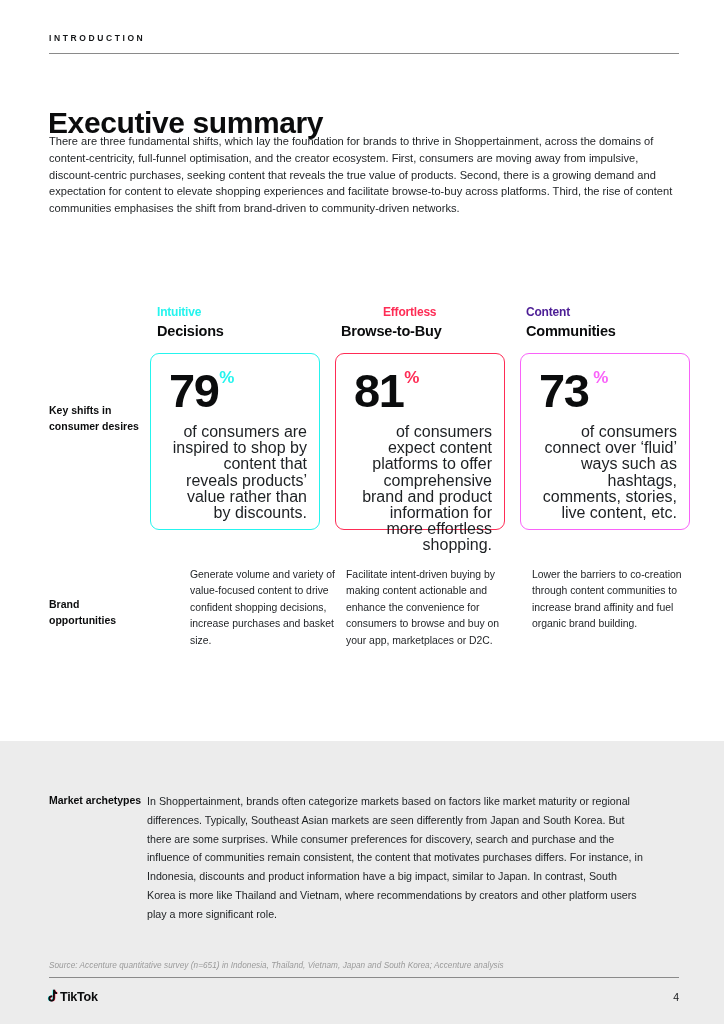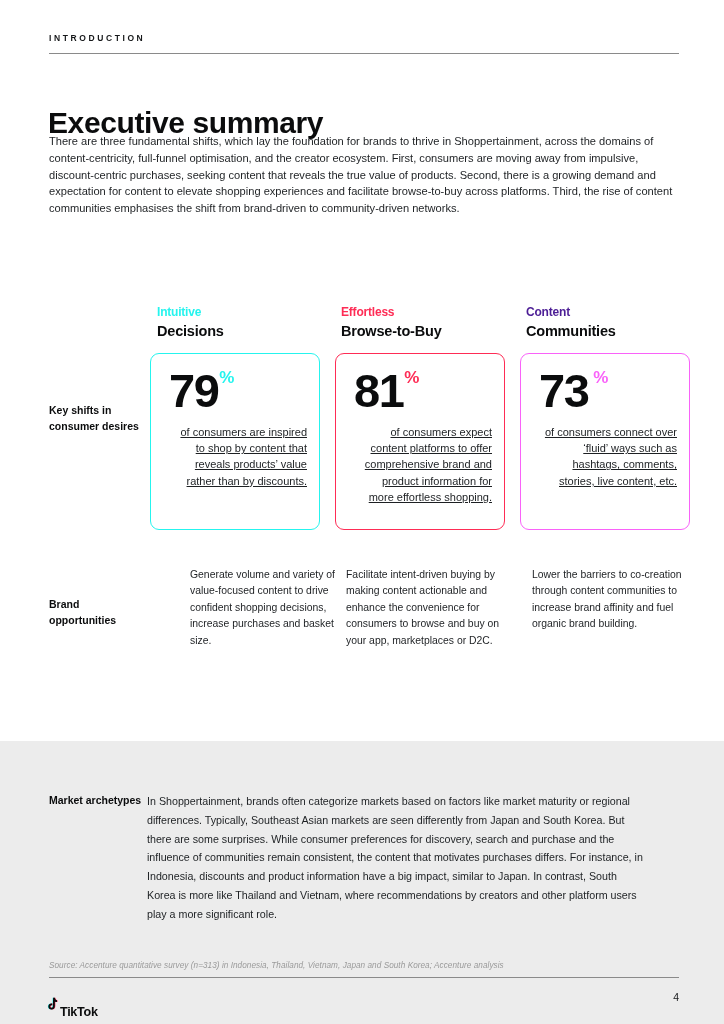--- a/index.html
+++ b/index.html
@@ -134,24 +134,23 @@
     line-height: 20px;
     margin-left: 1px;
     margin-top: 1px;
   }
   .stat-pct.spaced { margin-left: 5px; }
   .stat-desc {
     position: absolute;
     left: 19px;
     top: 70px;
     width: 137px;
-    font-size: 11px;
+    font-size: 16px;
     line-height: 16.2px;
     color: #1d2023;
-    text-decoration: underline;
   }
 
   
   .row-label {
     position: absolute;
     left: 49px;
     width: 100px;
     font-size: 10.5px;
     font-weight: 700;
     line-height: 15.5px;
@@ -227,21 +226,20 @@
     position: relative;
     width: 13px;
     height: 15px;
   }
   .brand-note svg { display: block; }
   .brand-name {
     font-size: 12.6px;
     font-weight: 700;
     letter-spacing: -0.3px;
     color: #0b0c0d;
-    margin-top: 16px;
   }
   .page-num {
     position: absolute;
     right: 45px;
     top: 2px;
     font-size: 10.5px;
     color: #16181a;
   }
 </style>
 </head>
@@ -257,21 +255,21 @@
     <div class="header-rule"></div>
     <h1 class="page-title">Executive summary</h1>
 
     <p class="intro-para">There are three fundamental shifts, which lay the foundation for brands to thrive in Shoppertainment, across the domains of content-centricity, full-funnel optimisation, and the creator ecosystem. First, consumers are moving away from impulsive, discount-centric purchases, seeking content that reveals the true value of products. Second, there is a growing demand and expectation for content to elevate shopping experiences and facilitate browse-to-buy across platforms. Third, the rise of content communities emphasises the shift from brand-driven to community-driven networks.</p>
 
     <div class="col-head" style="left:157px; top:303px;">
       <div class="kicker" style="color:#25F4EE;">Intuitive</div>
       <div class="sub">Decisions</div>
     </div>
     <div class="col-head" style="left:341px; top:303px;">
-      <div class="kicker" style="color:#FE2C55;">Effortless</div>
+      <div class="kicker" style="color:#FE2C55;margin-left:42px;">Effortless</div>
       <div class="sub">Browse-to-Buy</div>
     </div>
     <div class="col-head" style="left:526px; top:303px;">
       <div class="kicker" style="color:#4c1d95;">Content</div>
       <div class="sub">Communities</div>
     </div>
 
     <div class="row-label" style="top:403px;">Key shifts in consumer desires</div>
 
     <div class="stat-box" style="left:150px; top:353px; border-color:#25F4EE;">
@@ -300,21 +298,21 @@
 
     <div class="row-label" style="top:597px;">Brand opportunities</div>
 
     <div class="opp-cell" style="left:163px;margin-left:27px;">Generate volume and variety of value-focused content to drive confident shopping decisions, increase purchases and basket size.</div>
     <div class="opp-cell" style="left:346px;">Facilitate intent-driven buying by making content actionable and enhance the convenience for consumers to browse and buy on your app, marketplaces or D2C.</div>
     <div class="opp-cell" style="left:532px;">Lower the barriers to co-creation through content communities to increase brand affinity and fuel organic brand building.</div>
 
     <div class="arch-label">Market archetypes</div>
     <div class="arch-body">In Shoppertainment, brands often categorize markets based on factors like market maturity or regional differences. Typically, Southeast Asian markets are seen differently from Japan and South Korea. But there are some surprises. While consumer preferences for discovery, search and purchase and the influence of communities remain consistent, the content that motivates purchases differs. For instance, in Indonesia, discounts and product information have a big impact, similar to Japan. In contrast, South Korea is more like Thailand and Vietnam, where recommendations by creators and other platform users play a more significant role.</div>
 
-    <div class="source-note">Source: Accenture quantitative survey (n=313) in Indonesia, Thailand, Vietnam, Japan and South Korea; Accenture analysis</div>
+    <div class="source-note">Source: Accenture quantitative survey (n=651) in Indonesia, Thailand, Vietnam, Japan and South Korea; Accenture analysis</div>
     <div class="footer-rule"></div>
 
     <div class="footer">
       <div class="brand">
         <span class="brand-note">
           <svg width="13" height="15" viewBox="0 0 13 15" xmlns="http://www.w3.org/2000/svg">
             <g transform="translate(-0.6,0.5)">
               <path d="M8.2 0.2 L10.0 0.2 C10.15 1.6 10.85 2.6 12.1 2.85 L12.1 4.6 C11.25 4.62 10.55 4.35 9.95 3.9 L9.95 8.4 C9.95 10.6 8.45 12.0 6.6 12.0 C4.85 12.0 3.45 10.7 3.45 9.0 C3.45 7.25 4.85 5.95 6.55 5.95 C6.8 5.95 7.0 5.98 7.2 6.02 L7.2 7.8 C7.0 7.73 6.8 7.7 6.6 7.7 C5.85 7.7 5.25 8.28 5.25 9.0 C5.25 9.72 5.85 10.3 6.6 10.3 C7.35 10.3 8.0 9.72 8.0 9.0 Z" fill="#25F4EE"></path>
               <path d="M9.2 0.2 L11.0 0.2 C11.15 1.6 11.85 2.6 13.1 2.85 L13.1 4.6 C12.25 4.62 11.55 4.35 10.95 3.9 L10.95 8.4 C10.95 10.6 9.45 12.0 7.6 12.0 C5.85 12.0 4.45 10.7 4.45 9.0 C4.45 7.25 5.85 5.95 7.55 5.95 C7.8 5.95 8.0 5.98 8.2 6.02 L8.2 7.8 C8.0 7.73 7.8 7.7 7.6 7.7 C6.85 7.7 6.25 8.28 6.25 9.0 C6.25 9.72 6.85 10.3 7.6 10.3 C8.35 10.3 9.0 9.72 9.0 9.0 Z" fill="#FE2C55"></path>
               <path d="M8.7 0.2 L10.5 0.2 C10.65 1.6 11.35 2.6 12.6 2.85 L12.6 4.6 C11.75 4.62 11.05 4.35 10.45 3.9 L10.45 8.4 C10.45 10.6 8.95 12.0 7.1 12.0 C5.35 12.0 3.95 10.7 3.95 9.0 C3.95 7.25 5.35 5.95 7.05 5.95 C7.3 5.95 7.5 5.98 7.7 6.02 L7.7 7.8 C7.5 7.73 7.3 7.7 7.1 7.7 C6.35 7.7 5.75 8.28 5.75 9.0 C5.75 9.72 6.35 10.3 7.1 10.3 C7.85 10.3 8.5 9.72 8.5 9.0 Z" fill="#0B0C0D"></path>

